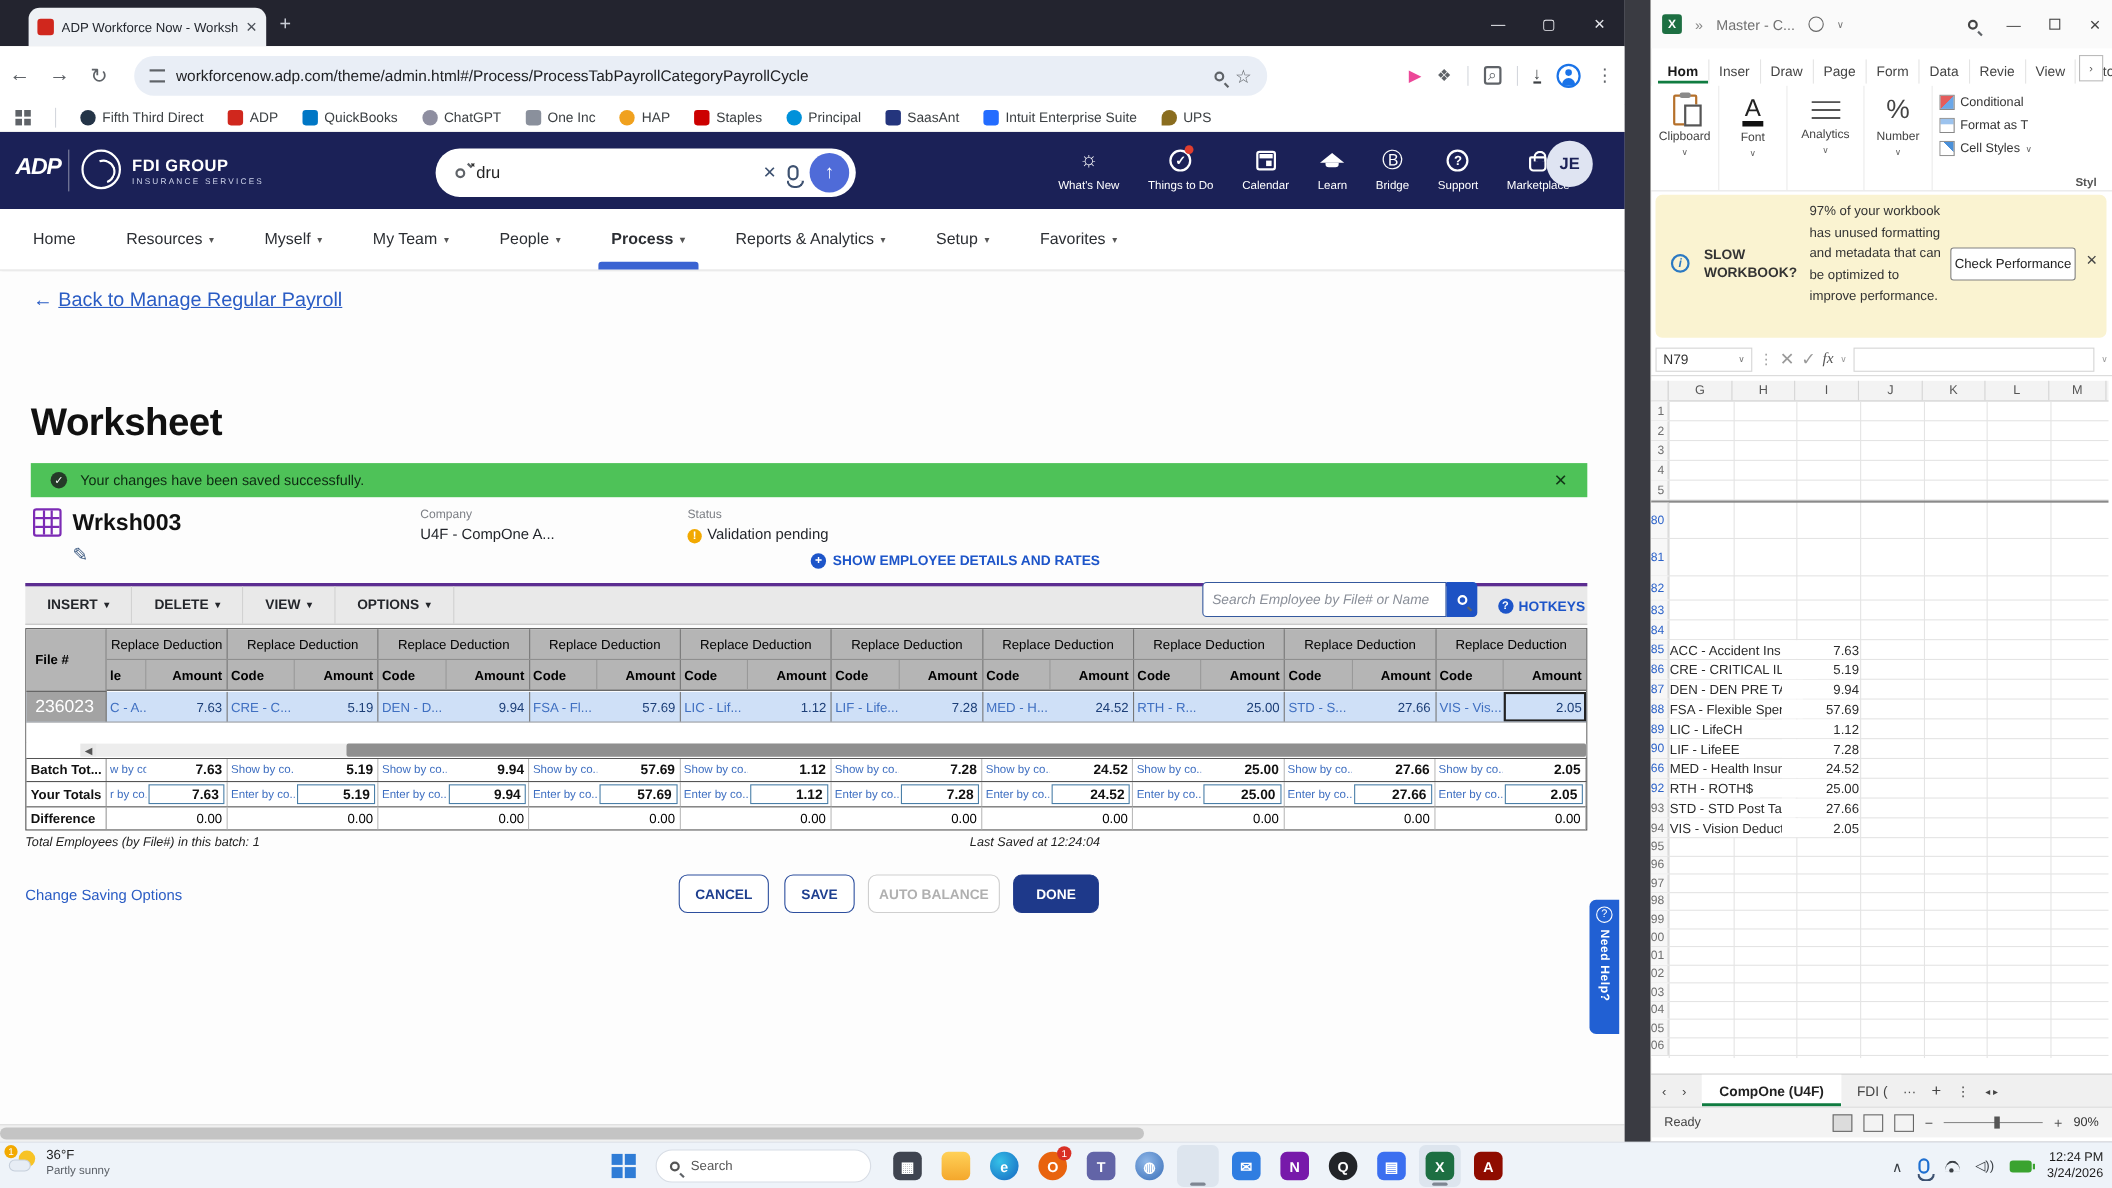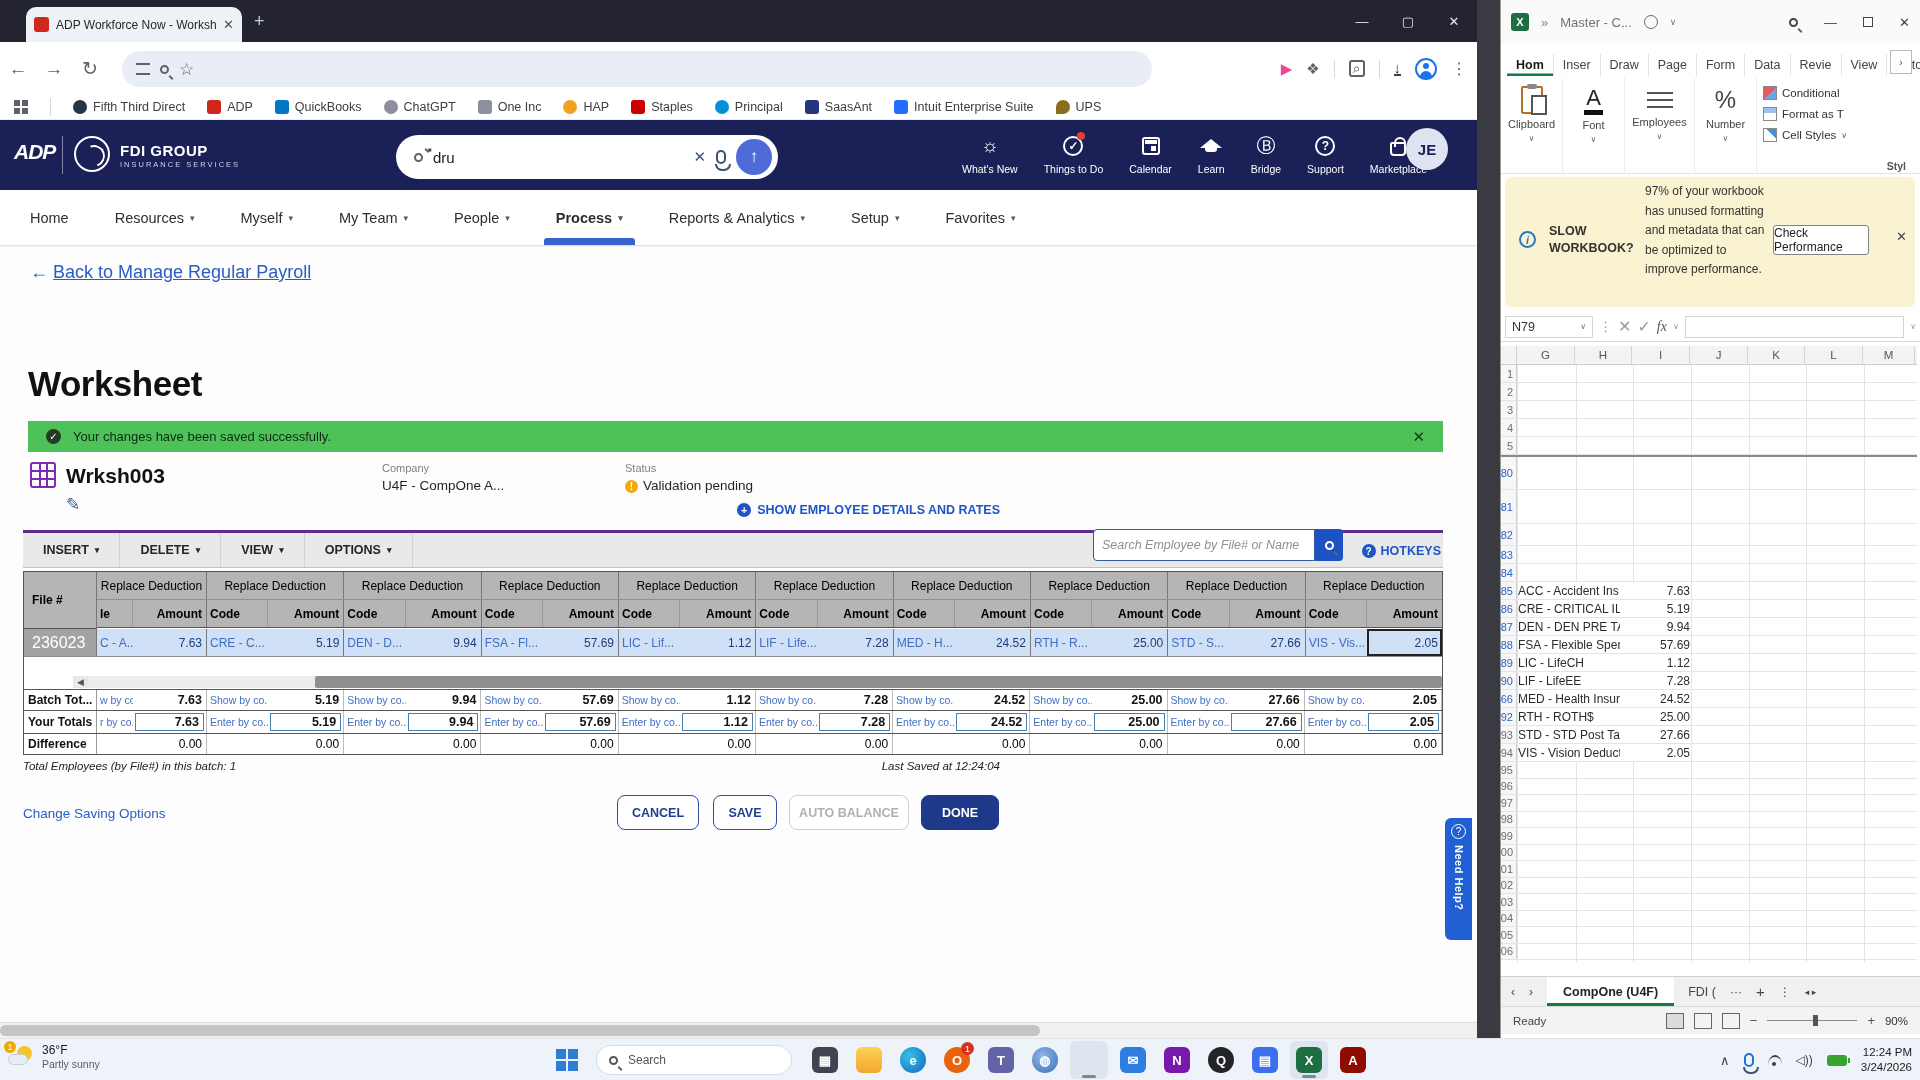--- a/index.html
+++ b/index.html
@@ -171,21 +171,21 @@
   .styles-col { width:104px; padding:8px 4px 0 6px; display:flex; flex-direction:column; gap:7px; }
   .sbtn { display:flex; align-items:center; gap:5px; font-size:11.5px; color:#333; white-space:nowrap; overflow:hidden; }
   .sic { width:14px; height:14px; flex:0 0 14px; border:1px solid #888; background:linear-gradient(135deg,#e45c5c 0 50%,#6aa7e8 50% 100%); }
   .sic.b { background:linear-gradient(#9cc3ee,#9cc3ee) 0 0/100% 5px no-repeat,#fff; }
   .sic.c { background:linear-gradient(45deg,#fff 0 60%,#4a90d9 60% 100%); }
   .styl-cut { position:absolute; right:14px; top:160px; font-size:10.5px; color:#555;font-weight:bold; }
   .xbanner { position:absolute; left:4px; top:177px; width:410px; height:130px; background:#faf3d1; border-radius:6px; }
   .info-ic { position:absolute; left:14px; top:54px; width:17px; height:17px; border:2px solid #2b79c2; border-radius:50%; color:#2b79c2; font-size:11px; font-weight:bold; display:flex; align-items:center; justify-content:center; font-style:italic; }
   .xb-title { position:absolute; left:44px; top:46px; width:86px; font-size:12.5px; font-weight:bold; color:#333; line-height:17px; }
   .xb-text { position:absolute; left:140px; top:5px; width:120px; font-size:12px; color:#333; line-height:19.5px; }
-  .xb-btn { position:absolute; left:268px; top:48px; width:96px; height:30px; background:#fff; border:1px solid #828282; border-radius:3px; font-size:12px; color:#222; display:flex; align-items:center; justify-content:center; }
+  .xb-btn { position:absolute; left:268px; top:48px; width:114px; height:30px; background:#fff; border:1px solid #828282; border-radius:3px; font-size:12px; color:#222; display:flex; align-items:center; justify-content:center; }
   .xb-x { position:absolute; right:8px; top:52px; color:#444; font-size:13px; }
   .fbar { position:absolute; left:0; top:312px; width:100%; height:30px; border-bottom:1px solid #d9d9d9; display:flex; align-items:center; padding:0 4px; gap:6px; }
   .namebox { width:88px; height:22px; border:1px solid #d5d5d5; font-size:12.5px; color:#333; display:flex; align-items:center; padding:0 6px; }
   .namebox .car { margin-left:auto; font-size:8px; color:#777; }
   .fx { font-family:"Liberation Serif",serif; font-style:italic; font-size:14px; color:#555; }
   .fml { flex:1; height:22px; border:1px solid #d5d5d5; }
   .gray { color:#9a9a9a; }
   
   .xgrid { position:absolute; left:0; top:346px; width:416px; height:616px; background:#fff; overflow:hidden; }
   .xcolhdr { display:flex; height:19px; background:#f3f3f3; border-bottom:1px solid #cfcfcf; }
@@ -261,20 +261,21 @@
       <span class="wctl" style="right:92px">—</span>
       <span class="wctl" style="right:46px">▢</span>
       <span class="wctl" style="right:0">✕</span>
     </div>
     <div class="toolbar">
       <span class="nav-ic">←</span>
       <span class="nav-ic">→</span>
       <span class="nav-ic">↻</span>
       <div class="urlpill">
         <span class="tune"></span>
+        <span class="url-text">workforcenow.adp.com/theme/admin.html#/Process/ProcessTabPayrollCategoryPayrollCycle</span>
         <span class="mag"></span>
         <span style="color:#5f6368;font-size:17px">☆</span>
       </div>
       <div class="tbar-right">
         <span style="color:#ec4899;font-size:15px">▶</span>
         <span style="color:#5f6368;font-size:15px">❖</span>
         <span class="sep-v"></span>
         <span style="color:#5f6368;font-size:14px;border:2px solid #5f6368;border-radius:3px;padding:0 2px;line-height:13px">⌕</span>
         <span class="sep-v"></span>
         <span class="dl">↓</span>
@@ -813,21 +814,21 @@
         <span class="rlbl">Clipboard</span>
         <span class="rcar">∨</span>
       </div>
       <div class="rgrp">
         <span class="font-ic">A</span>
         <span class="rlbl">Font</span>
         <span class="rcar">∨</span>
       </div>
       <div class="rgrp" style="width:70px">
         <span class="align-ic"></span>
-        <span class="rlbl">Employees</span>
+        <span class="rlbl">Analytics</span>
         <span class="rcar">∨</span>
       </div>
       <div class="rgrp">
         <span class="num-ic">%</span>
         <span class="rlbl">Number</span>
         <span class="rcar">∨</span>
       </div>
       <div class="styles-col">
         <span class="sbtn">
             <span class="sic"></span>

